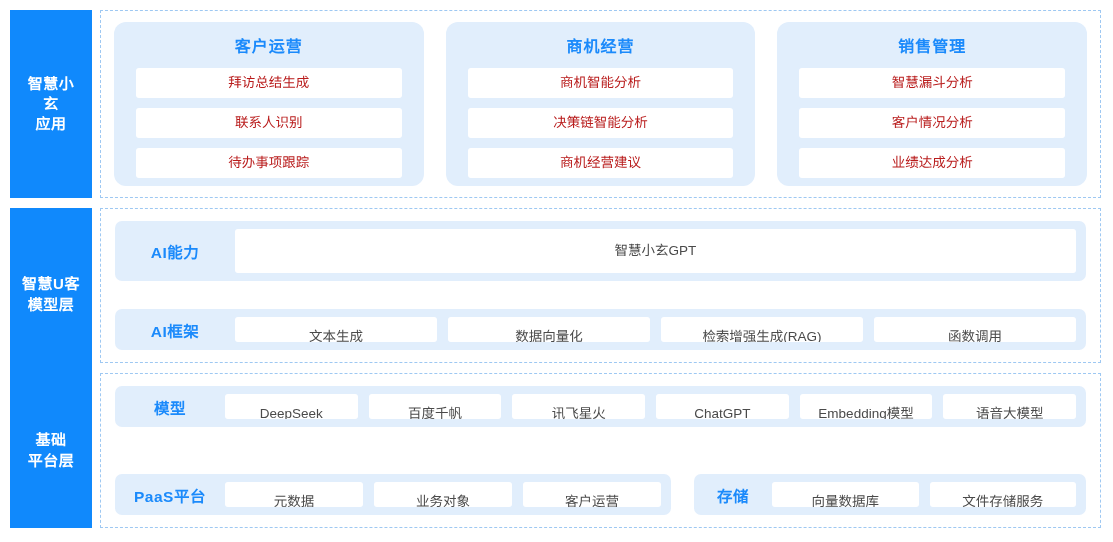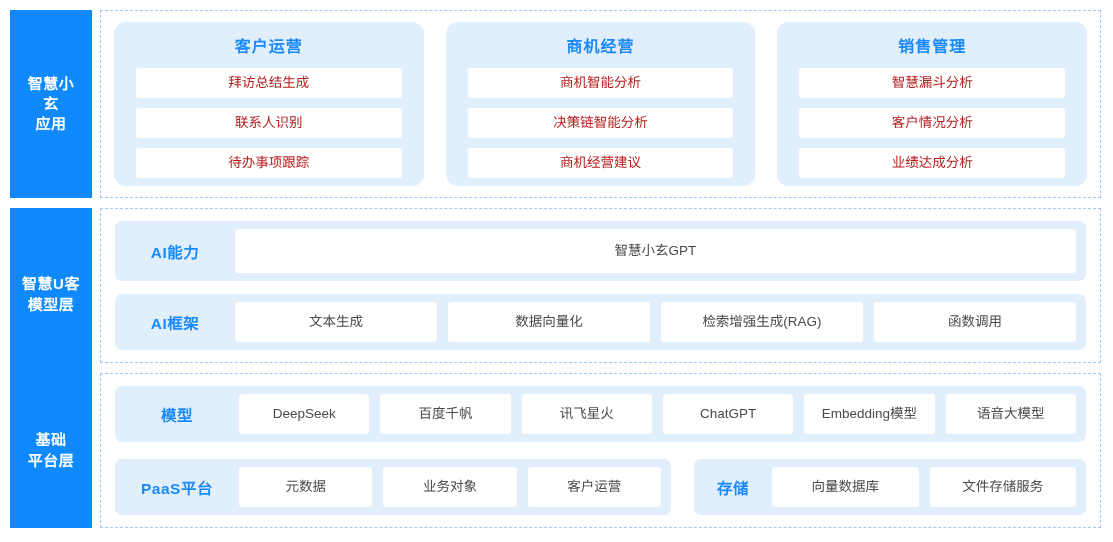--- a/index.html
+++ b/index.html
@@ -111,32 +111,32 @@
     color: #1B8AFB;
     font-size: 15.5px;
     font-weight: bold;
     letter-spacing: 0.5px;
     text-align: center;
     flex: 0 0 auto;
     padding: 0 14px;
     box-sizing: border-box;
   }
   .band-title.w-wide { width: 120px; }
-  .band-title.w-mid  { width: 124px; }
+  .band-title.w-mid  { width: 110px; }
   .band-title.w-narrow { width: 78px; }
   .band-cells {
     flex: 1 1 auto;
     display: flex;
     gap: 11px;
   }
   .cell {
     background: #ffffff;
     border-radius: 3px;
     flex: 1 1 0;
-    height: 40px;
+    height: 25px;
     line-height: 40px;
     text-align: center;
     font-size: 13.5px;
     color: #4A4A4A;
     white-space: nowrap;
     overflow: hidden;
   }
   .cell.tall { height: 44px; line-height: 44px; }
 
   

